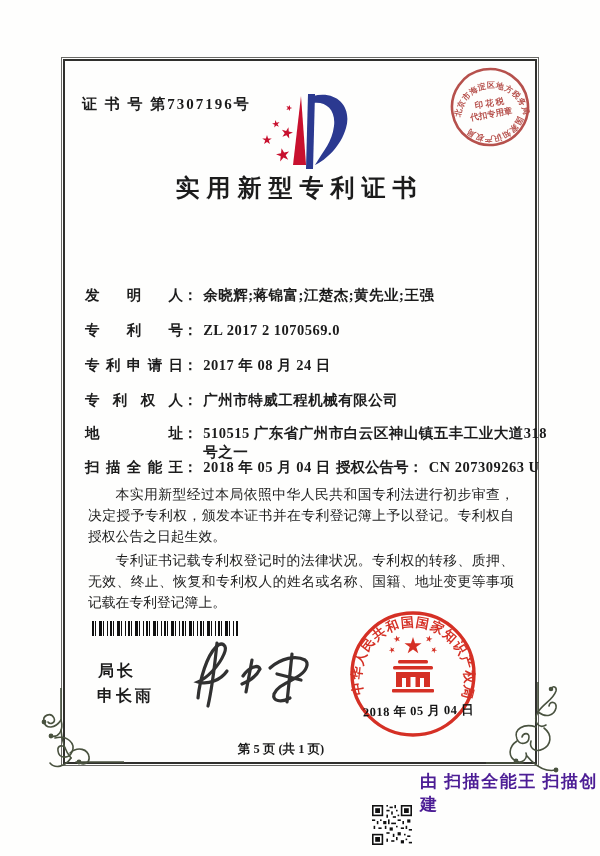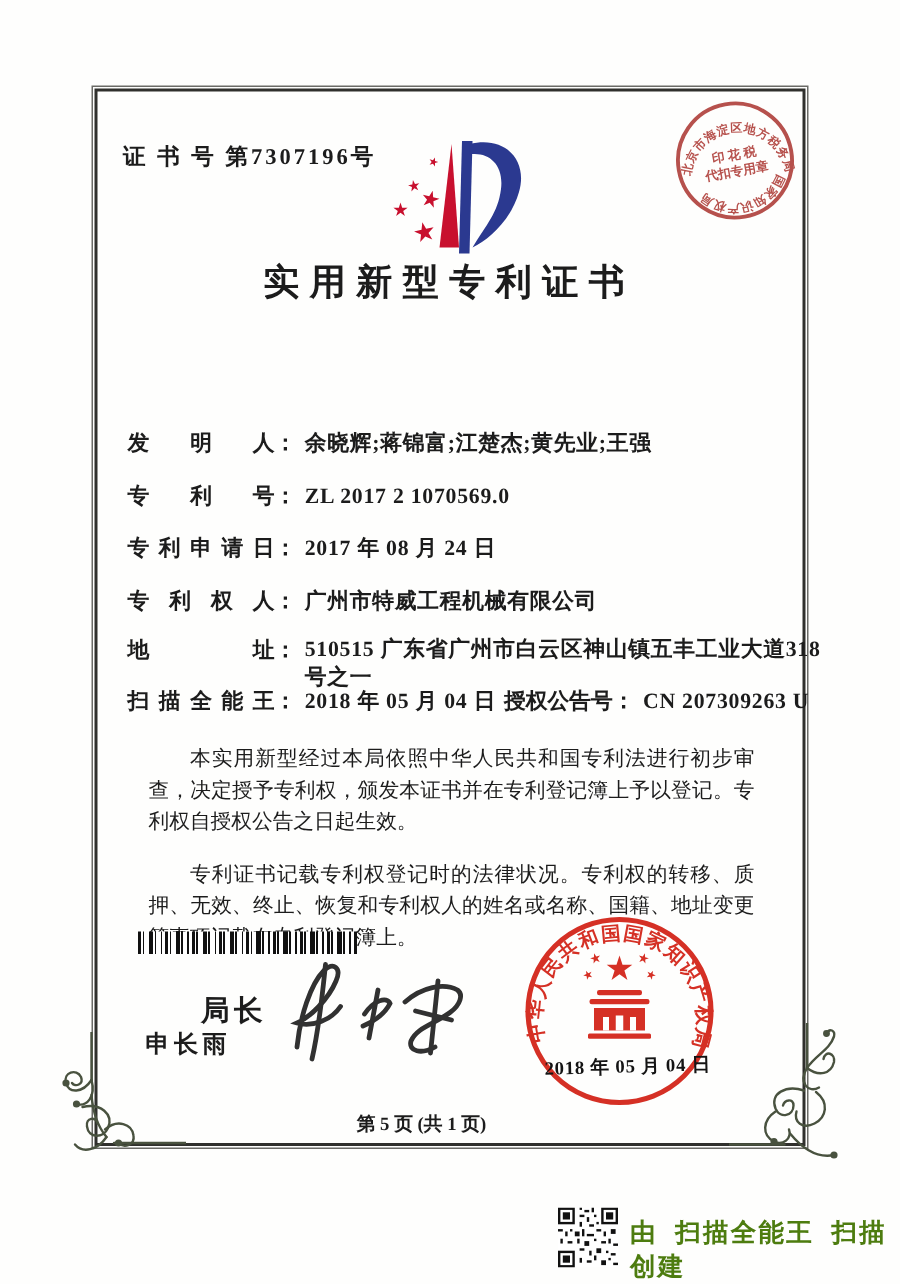--- a/index.html
+++ b/index.html
@@ -12,36 +12,36 @@
   .title{position:absolute;left:61px;top:172px;width:477px;text-align:center;
          font-size:24px;font-weight:700;letter-spacing:7px;}
   .field-row{position:absolute;left:85px;font-size:14.5px;font-weight:600;white-space:nowrap;}
   .flabel{display:inline-block;width:98px;text-align:justify;text-align-last:justify;}
   .fcolon{display:inline-block;margin-right:2px;}
   .fvalue{letter-spacing:0.5px;}
   .fvalue-wrap{display:inline-block;white-space:normal;width:350px;vertical-align:top;line-height:19px;}
   .grant-no{position:absolute;left:336px;top:458px;font-size:14.5px;font-weight:600;white-space:nowrap;}
   .body-text{position:absolute;left:84px;top:481px;width:434px;font-size:13.8px;line-height:20.8px;
              text-align:justify;font-weight:500;}
-  .body-text p{margin:15px;text-indent:2em;}
+  .body-text p{margin:4px;text-indent:2em;}
   .barcode{position:absolute;left:92px;top:621px;width:146px;height:15px;background:
     repeating-linear-gradient(90deg,#111 0 2px,#fff 2px 3px,#111 3px 4px,#fff 4px 7px,
       #111 7px 10px,#fff 10px 11px,#111 11px 12px,#fff 12px 15px,#111 15px 16px,#fff 16px 18px);}
-  .director-title{position:absolute;left:98px;top:661px;font-size:19px;font-weight:600;letter-spacing:3px;margin-left:36px;}
+  .director-title{position:absolute;left:98px;top:661px;font-size:16px;font-weight:600;letter-spacing:3px;}
   .director-name{position:absolute;left:97px;top:686px;font-size:16px;font-weight:700;letter-spacing:3px;}
   .signature{position:absolute;left:180px;top:636px;}
   .seal{position:absolute;left:348px;top:608px;opacity:0.95;}
   .seal-date{position:absolute;left:363px;top:703px;font-size:12.5px;font-weight:700;
              letter-spacing:0.5px;color:#141414;transform:rotate(-1.5deg);}
   .tax-stamp{position:absolute;left:447px;top:64px;transform:rotate(-10deg);opacity:0.88;}
   .page-footer{position:absolute;left:61px;top:741px;width:440px;text-align:center;font-size:12.5px;font-weight:600;}
   .ornament{position:absolute;}
   .qr{position:absolute;left:372px;top:805px;}
-  .scan-caption{position:absolute;left:420px;top:810px;font-size:17px;font-weight:600;
-                color:#4d7c0f;letter-spacing:1.5px;font-family:Liberation Mono, monospace;}
+  .scan-caption{position:absolute;left:420px;top:770px;font-size:17px;font-weight:600;
+                color:#4c1d95;letter-spacing:1.5px;font-family:Liberation Serif, serif;}
   .logo{position:absolute;left:255px;top:88px;}
 </style>
 </head>
 <body>
 
 <div class="page">
 
   <div class="frame">
     <div class="frame-inner"></div>
   </div>

